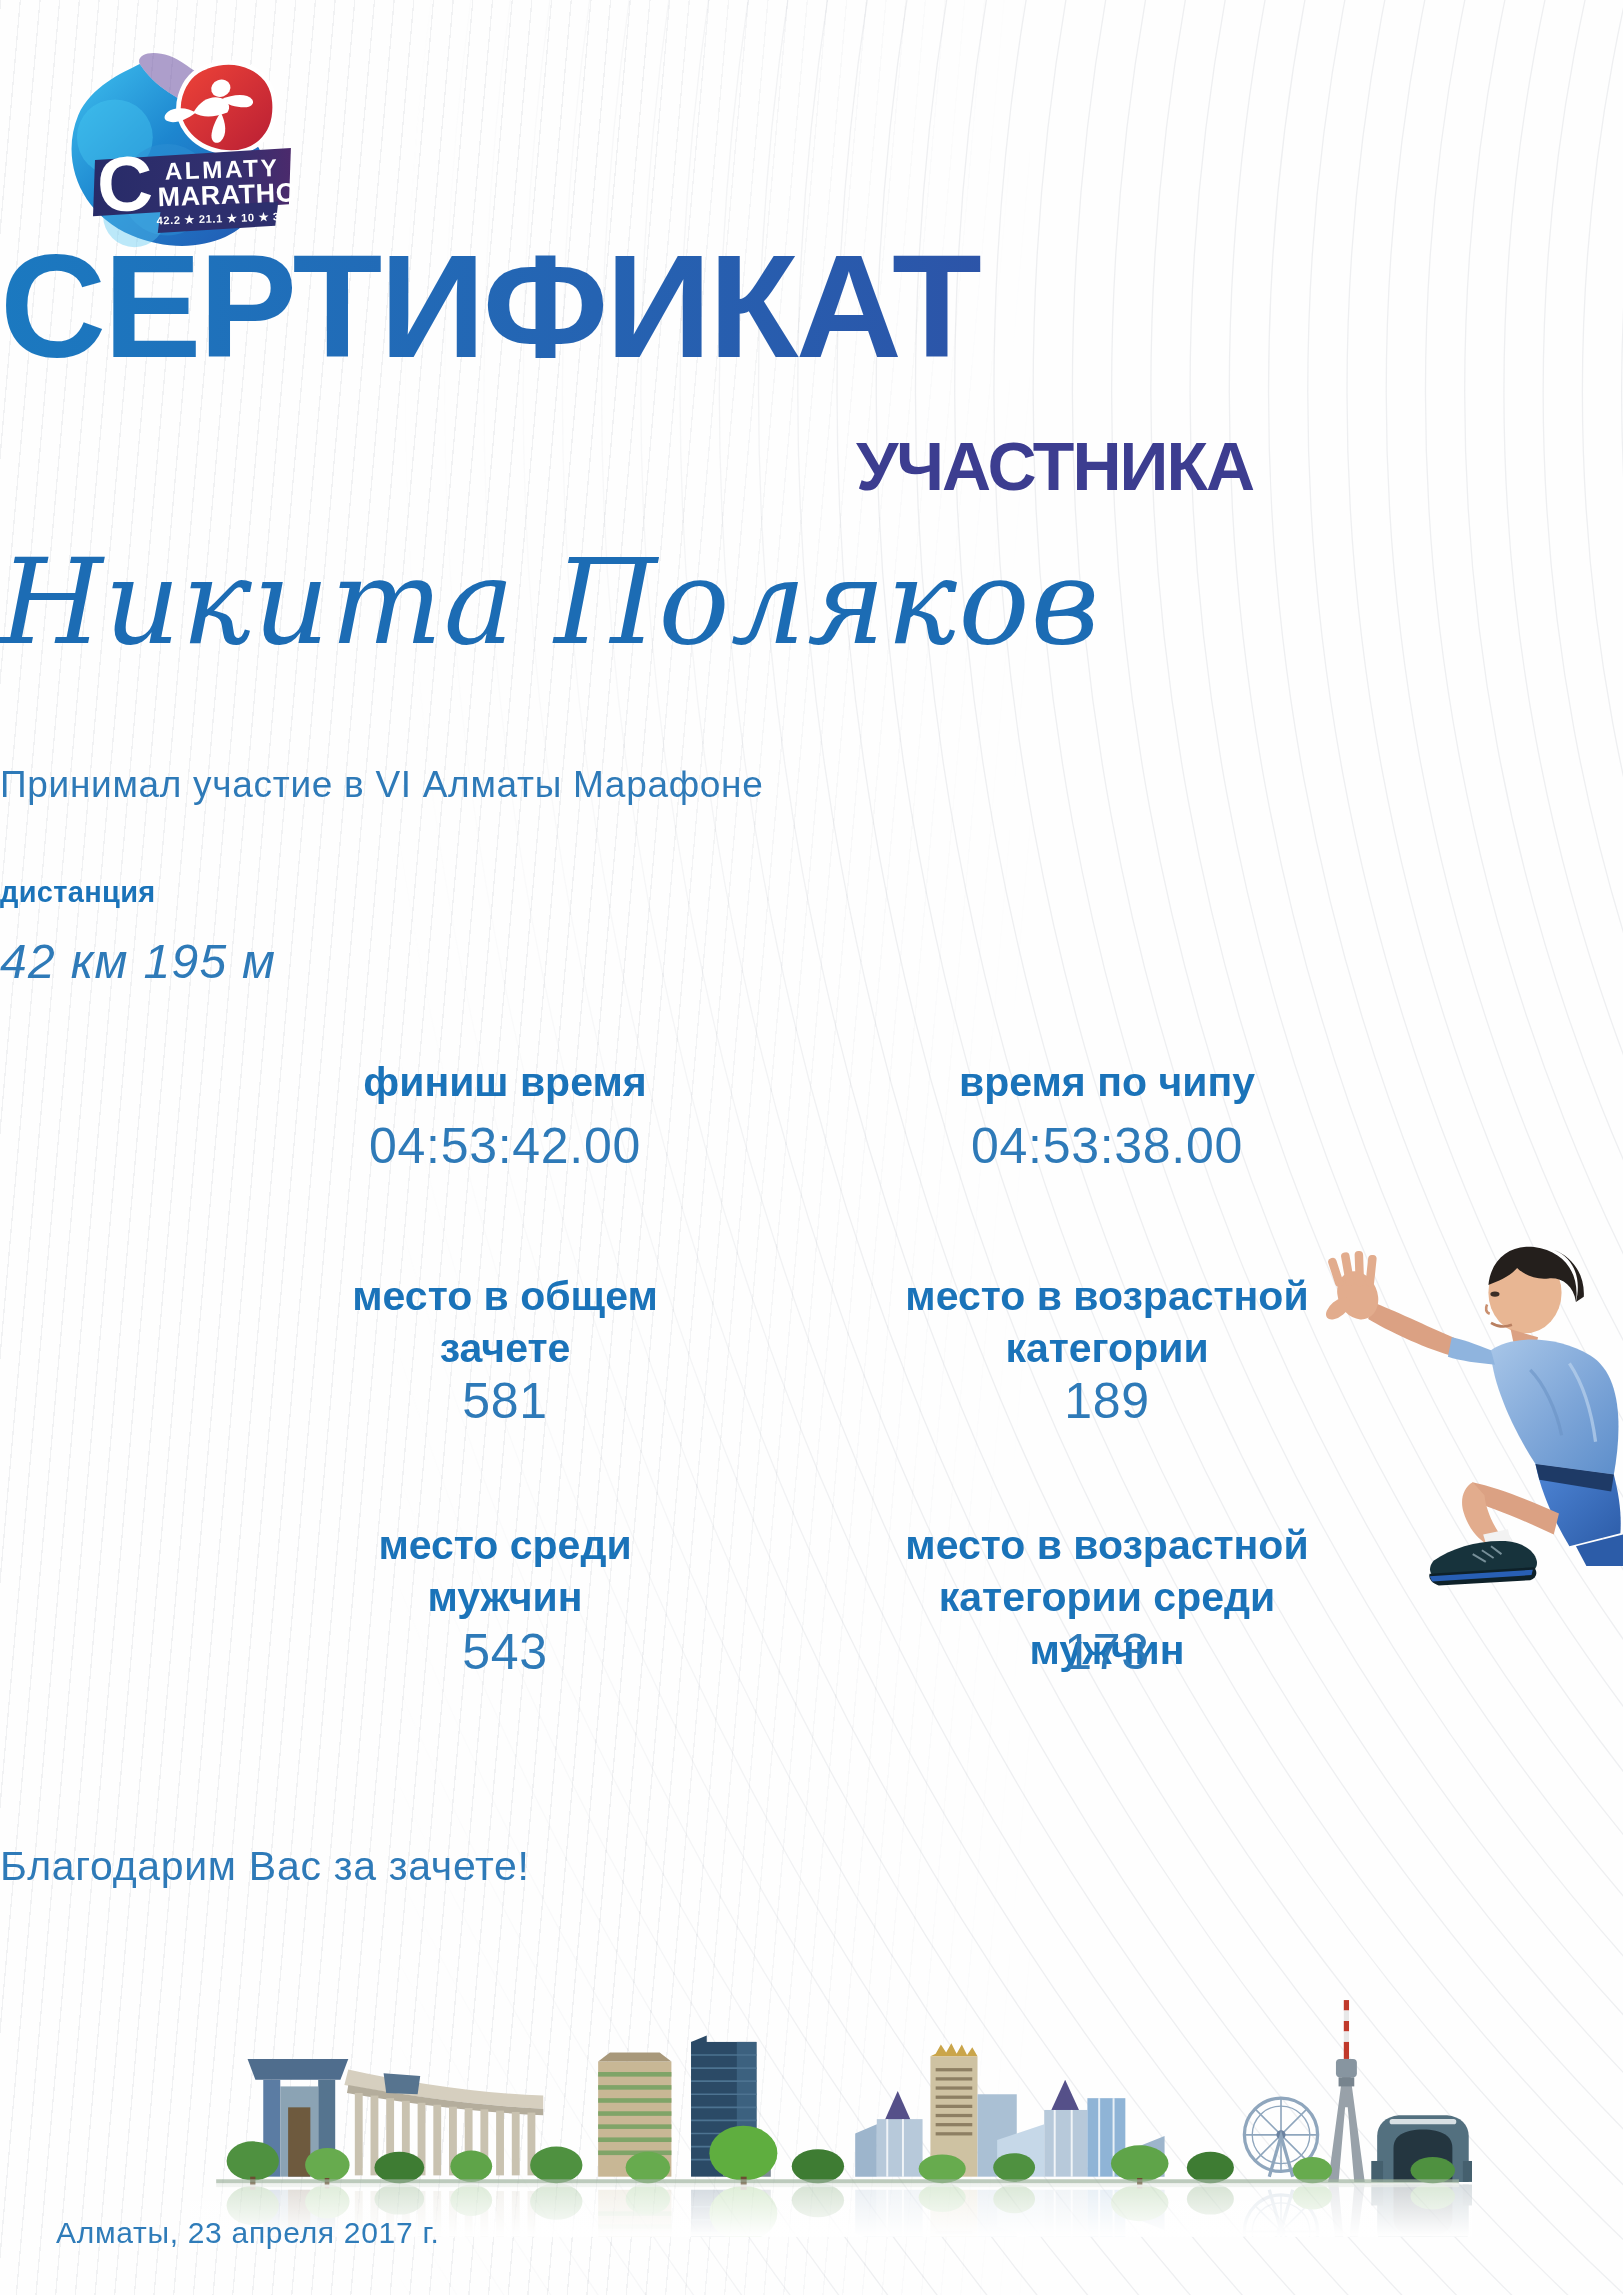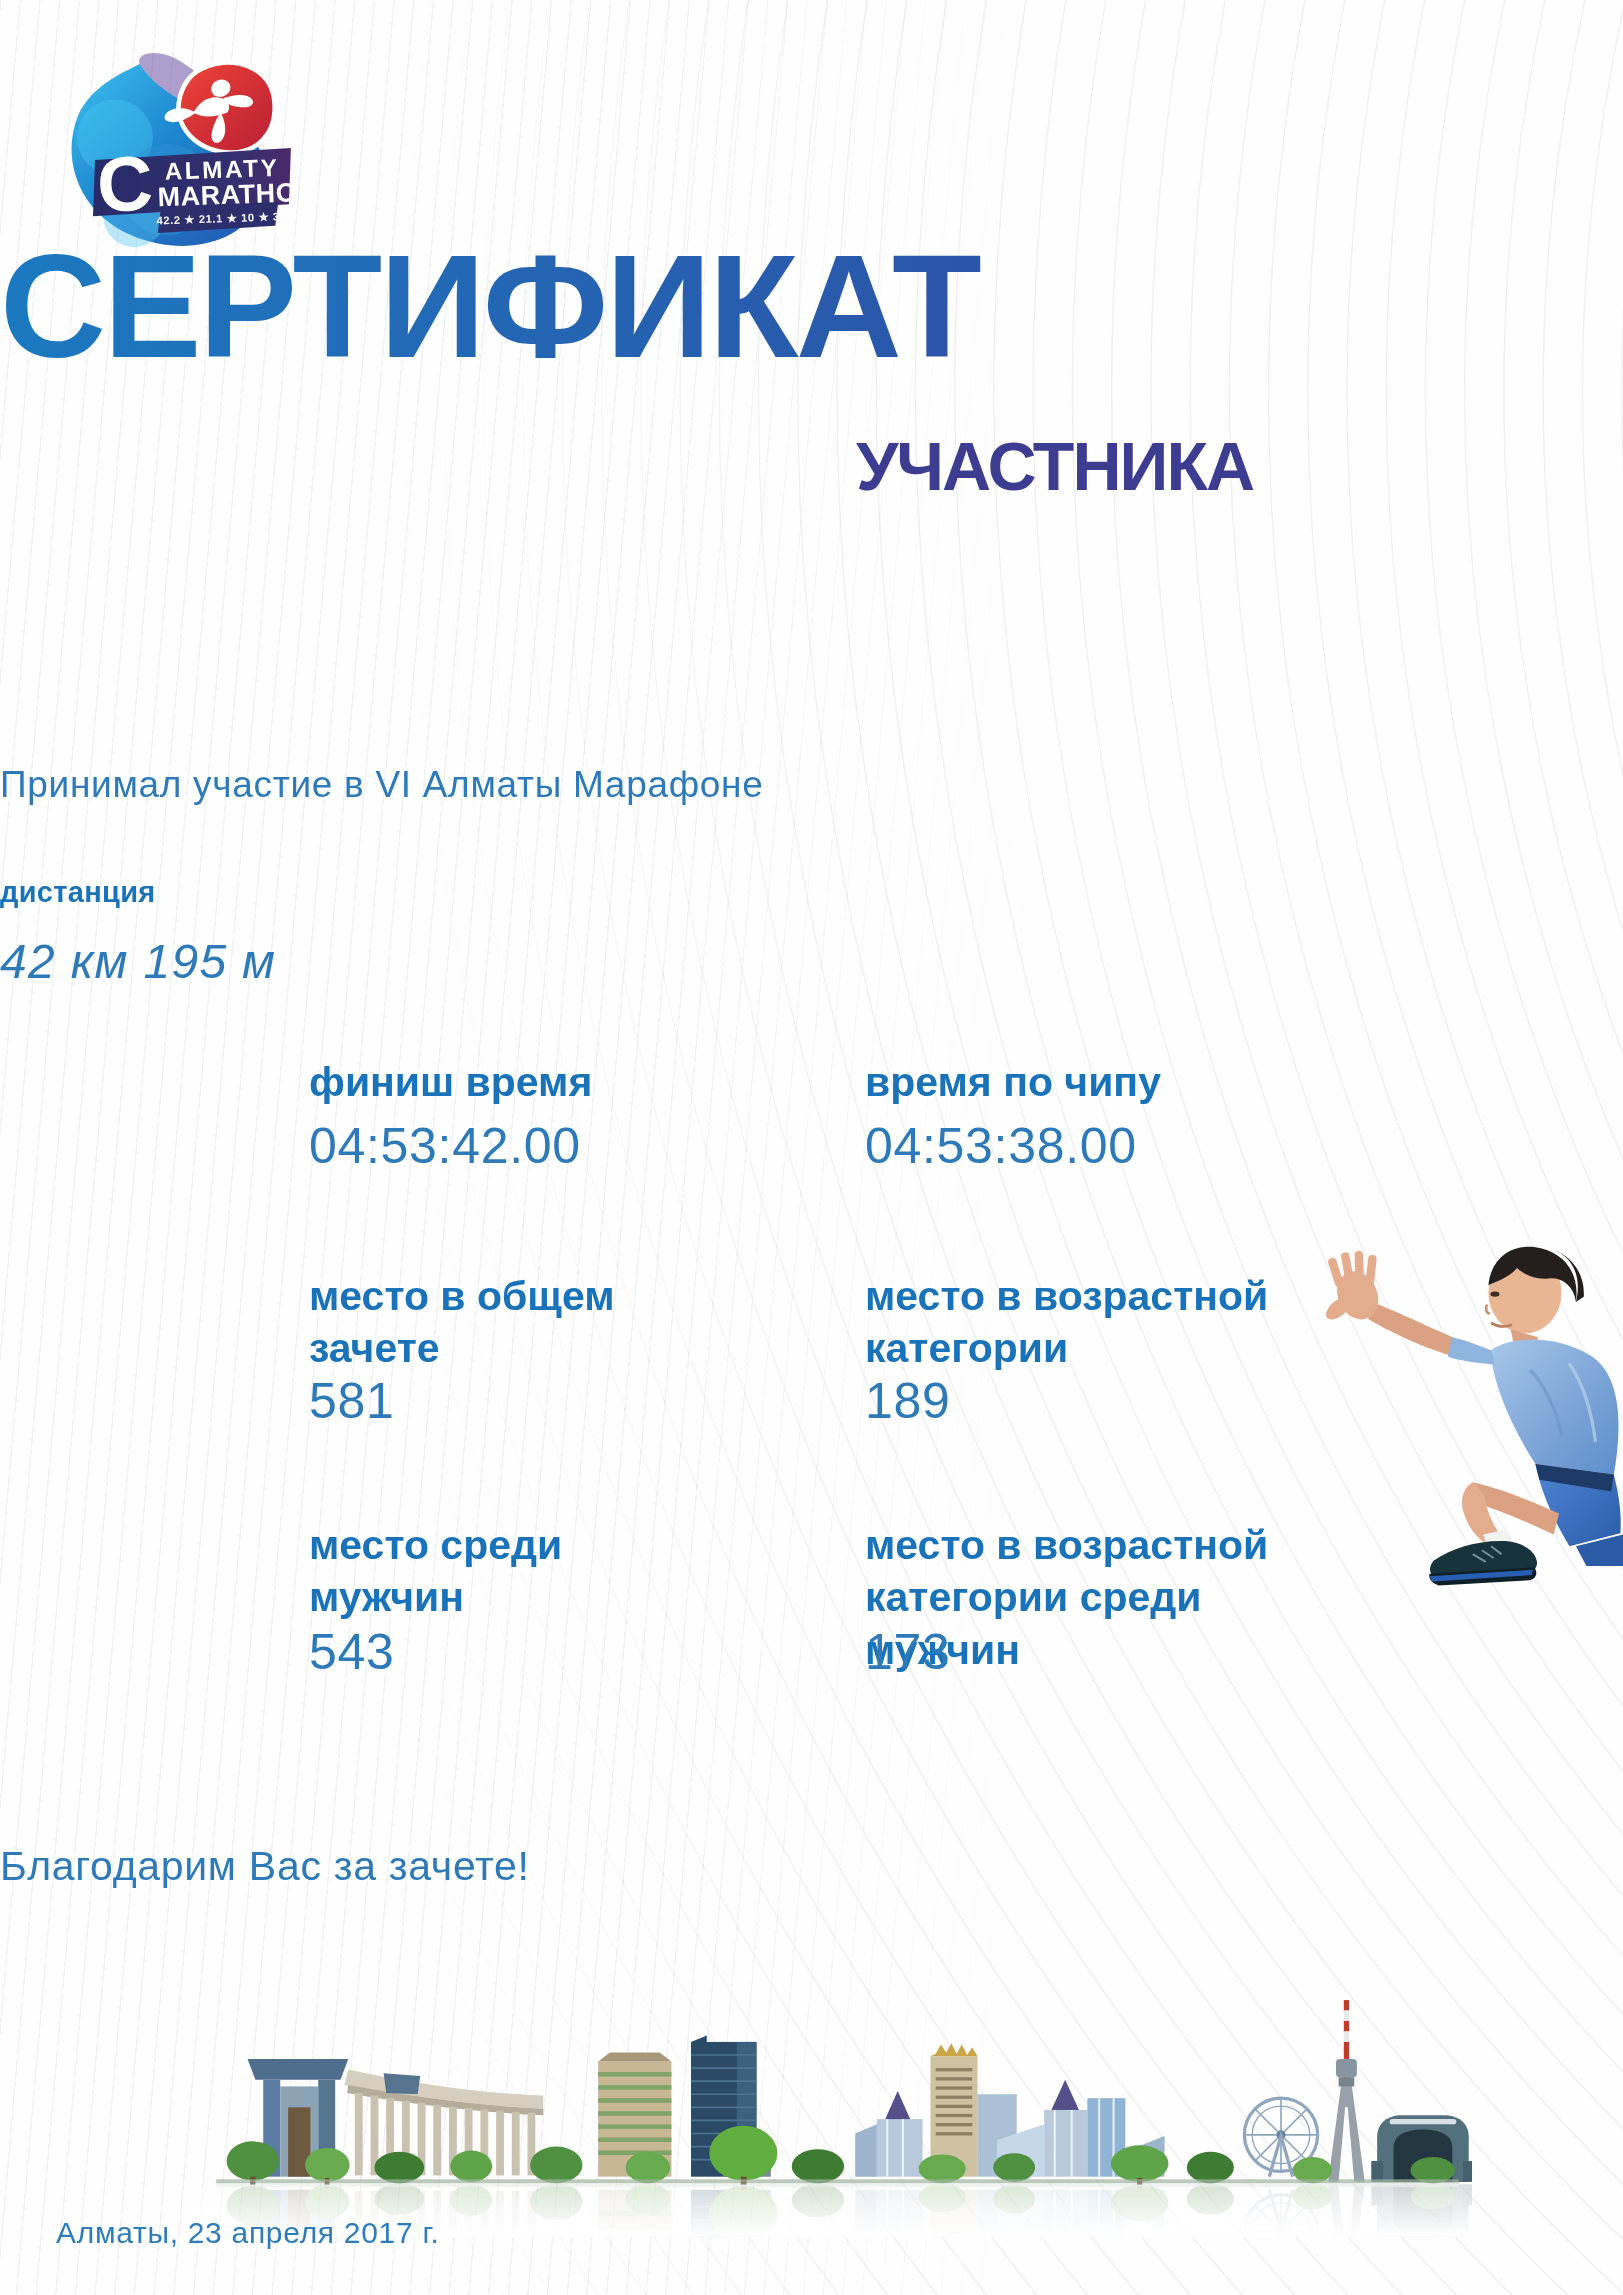--- a/index.html
+++ b/index.html
@@ -60,21 +60,21 @@
     top:876px;
     font-size:29px;font-weight:700;letter-spacing:0.3px;
     color:#1a73b9;
   }
   .dist-value{
     top:934px;
     font-size:48px;font-weight:400;letter-spacing:1.3px;
     color:#2e7ab8;
     font-style:italic;
   }
-  .cell{position:absolute;text-align:left;}
+  .cell{position:absolute;text-align:center;}
   .cell .lbl{font-size:41px;font-weight:700;line-height:1.28;color:#1a73b9;}
   .cell .val{font-size:50px;font-weight:400;letter-spacing:0.7px;color:#2e7ab8;}
   .c-left{width:392px;left:309px;}
   .c-right{width:484px;left:865px;}
   .val-wide{letter-spacing:1.3px;font-size:48px;}
   .thanks{
     top:1843px;
     font-size:41px;font-weight:400;letter-spacing:0.7px;
     color:#2e7ab8;
   }
@@ -204,20 +204,21 @@
       <text x="64" y="277" font-size="118" font-weight="700" fill="#ffffff">C</text>
       <text x="168" y="232" font-size="37" font-weight="700" letter-spacing="4" fill="#ffffff">ALMATY</text>
       <text x="156" y="272" font-size="41" font-weight="700" letter-spacing="1" fill="#ffffff">MARATHON</text>
       <text x="247" y="300" font-size="17" font-weight="700" letter-spacing="1" text-anchor="middle" fill="#ffffff">42.2 ★ 21.1 ★ 10 ★ 3</text>
     </g>
   </svg>
 
   <div class="abs center title">СЕРТИФИКАТ</div>
   <div class="abs subtitle">УЧАСТНИКА</div>
 
+  <div class="abs center name">Никита Поляков</div>
 
   <div class="abs center participation">Принимал участие в VI Алматы Марафоне</div>
 
   <div class="abs center dist-label">дистанция</div>
   <div class="abs center dist-value">42 км 195 м</div>
 
   <div class="cell c-left" style="top:1056px">
     <div class="lbl">финиш время</div>
   </div>
   <div class="cell c-left" style="top:1117px">

